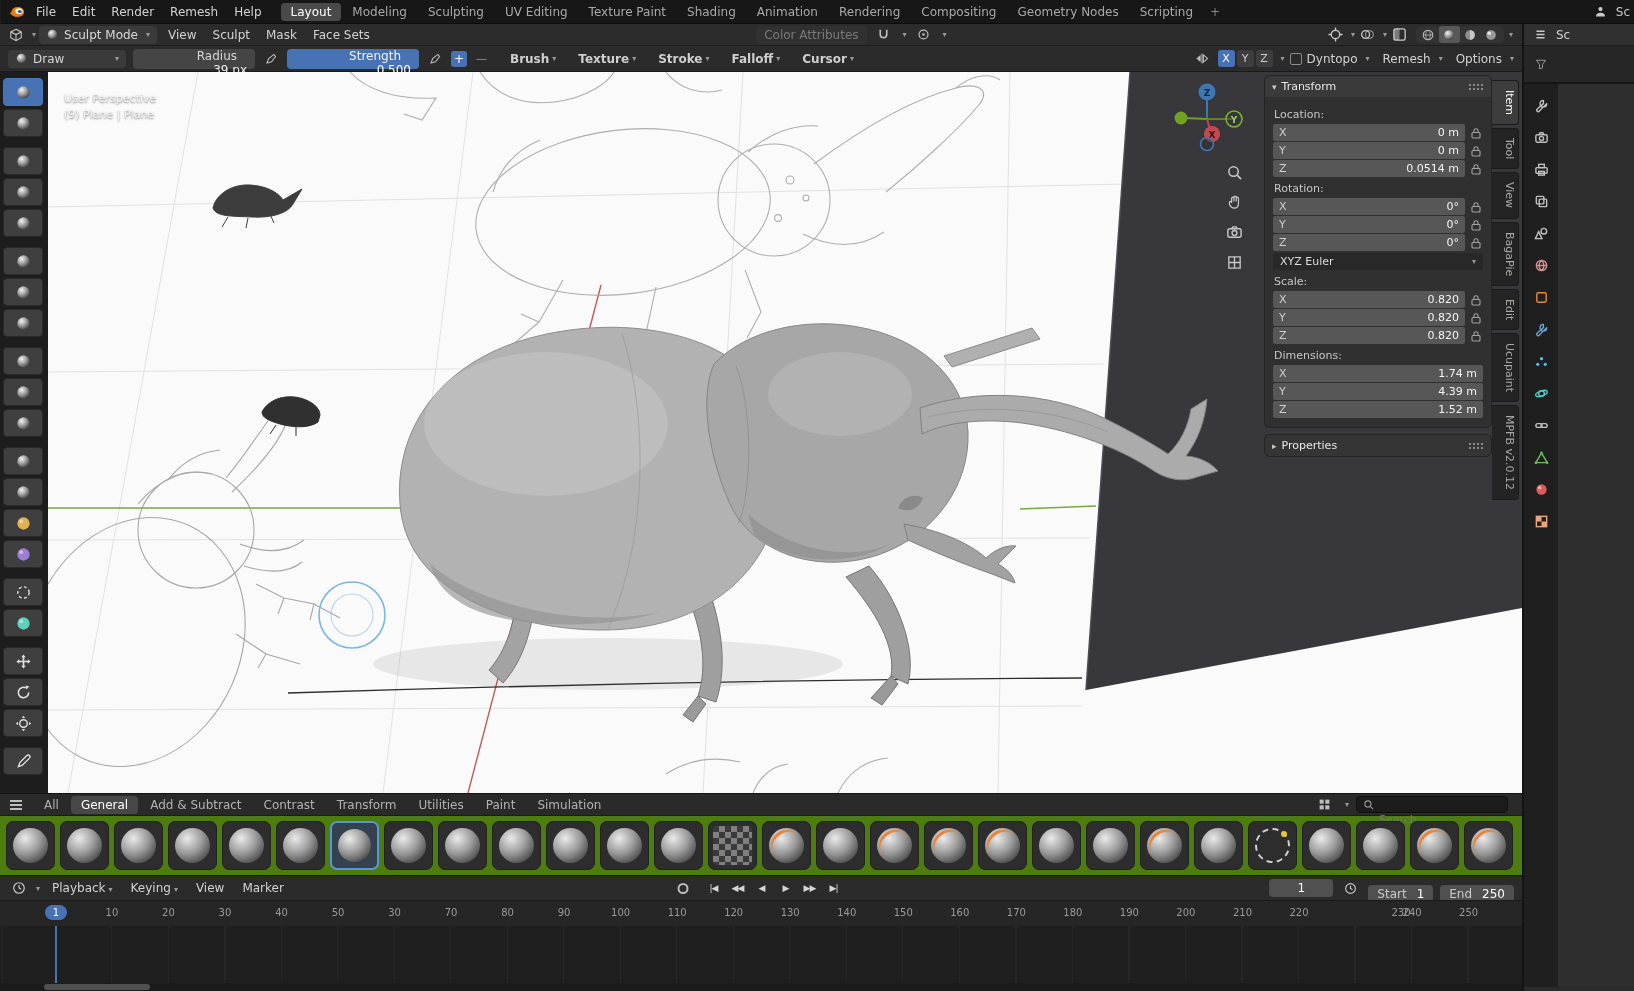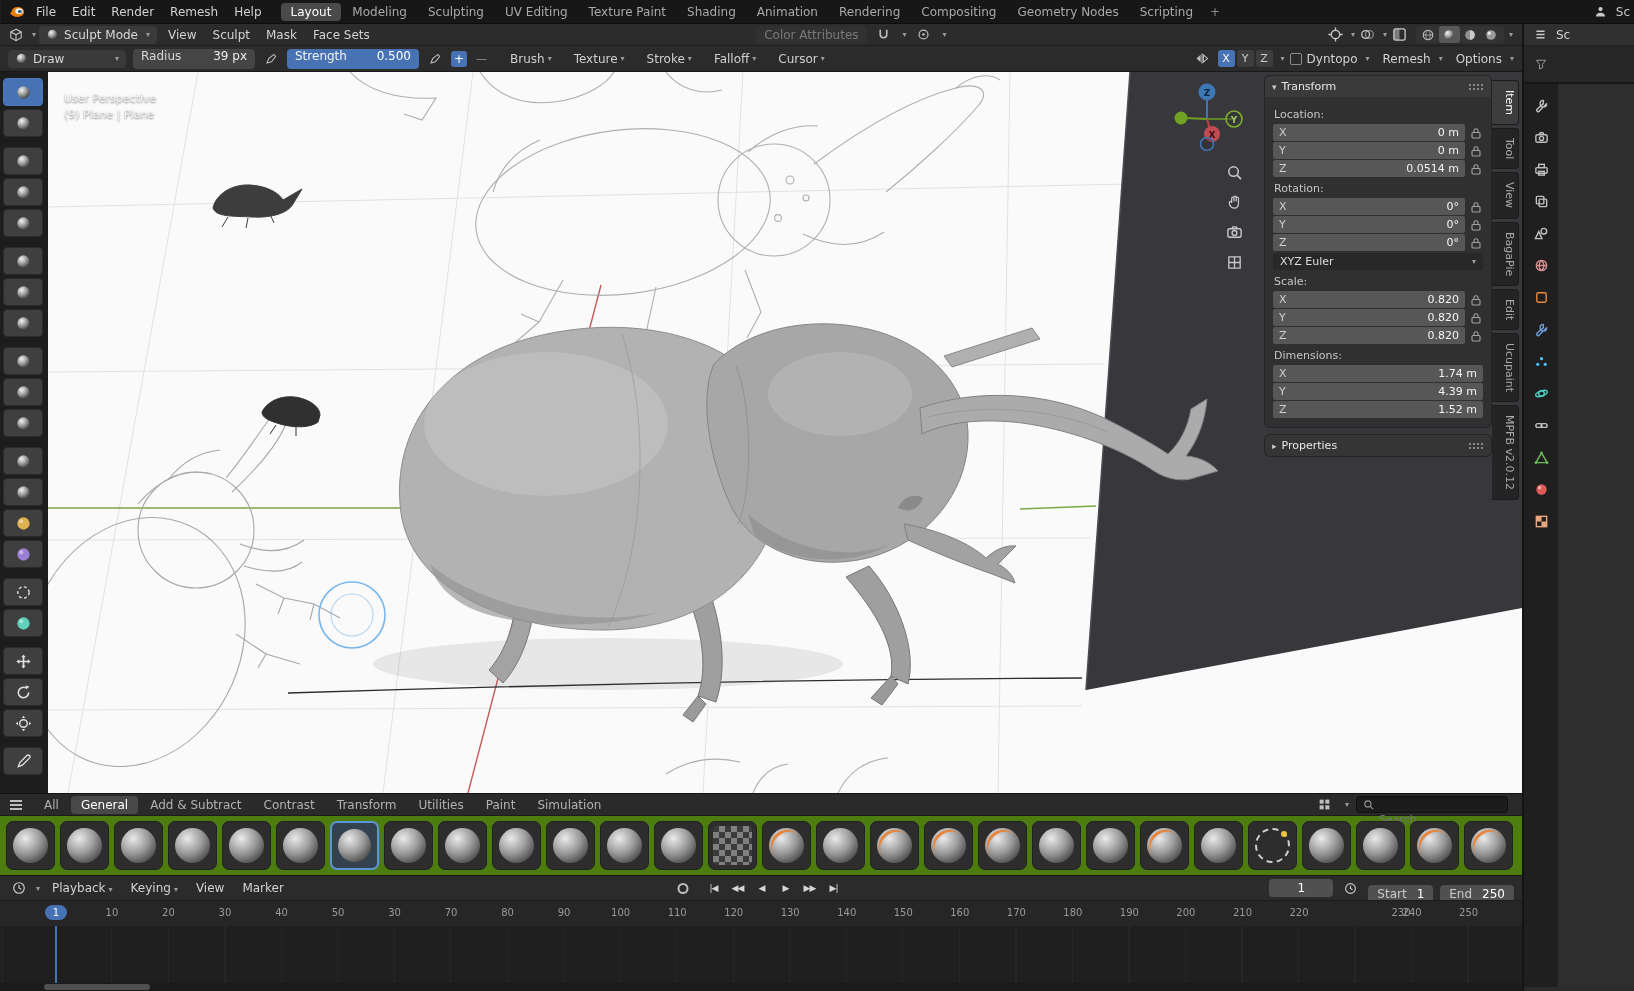--- a/index.html
+++ b/index.html
@@ -24,30 +24,30 @@
   .vph-center { margin-left:auto; display:flex; align-items:center; gap:6px; }
   .ca-pill { display:flex; align-items:center; gap:5px; background:#313131; border-radius:4px; height:18px; padding:0 8px; color:#7a7a7a; }
   .vph-right { margin-left:auto; display:flex; align-items:center; gap:2px; padding-right:4px; }
   .hicon { width:21px; height:17px; display:flex; align-items:center; justify-content:center; border-radius:3px; }
   .hicon.active { background:#585858; }
   .shadegrp { display:flex; align-items:center; background:#333333; border-radius:4px; padding:0 2px; margin-left:4px; }
 
   
   .tsb { position:absolute; left:0; top:46px; width:1522px; height:26px; background:#2b2b2b;
          border-bottom:1px solid #191919; display:flex; align-items:center; padding:0 8px; gap:7px; }
-  .slider { height:20px; background:#454545; border-radius:4px; display:flex; align-items:flex-start;
-            justify-content:space-between; padding:0 8px; color:#ececec; }
+  .slider { height:20px; background:#454545; border-radius:4px; display:flex; align-items:flex-end;
+            justify-content:space-between; padding:0 8px; color:#ececec;flex-direction:column; }
   .slider .lab { color:#d6d6d6; margin-right:10px; }
   .slider.blue { background:#4772b3; color:#ffffff; }
   .slider.blue .lab { color:#eef3fa; }
   .iconbtn { width:18px; height:18px; display:flex; align-items:center; justify-content:center; border-radius:3px; }
   .plusbtn { width:16px; height:16px; background:#4772b3; color:#fff; border-radius:3px; display:flex;
              align-items:center; justify-content:center; font-size:12px; }
   .minusbtn { color:#9a9a9a; font-size:11px; padding:0 2px; }
-  .drop { display:flex; align-items:center; color:#cfcfcf; padding:2px 6px; border-radius:3px; white-space:nowrap; }
+  .drop { display:flex; align-items:center; color:#cfcfcf; padding:2px 6px; border-radius:3px; white-space:nowrap;font-weight:bold; }
   .tsb-right { margin-left:auto; display:flex; align-items:center; gap:5px; }
   .axbtn { width:17px; height:17px; background:#3d3d3d; color:#cccccc; border-radius:3px; display:flex;
            align-items:center; justify-content:center; font-size:11px; }
   .axbtn.active { background:#4772b3; color:#fff; }
   .cb { width:12px; height:12px; border:1px solid #8a8a8a; border-radius:2px; background:#2a2a2a; }
 
   
   .tools { position:absolute; left:3px; top:78px; width:44px; display:flex; flex-direction:column; gap:3px; z-index:5; }
   .tool { width:40px; height:28px; background:#3f3f3f; border:1px solid #2a2a2a; border-radius:4px;
           display:flex; align-items:center; justify-content:center; }

